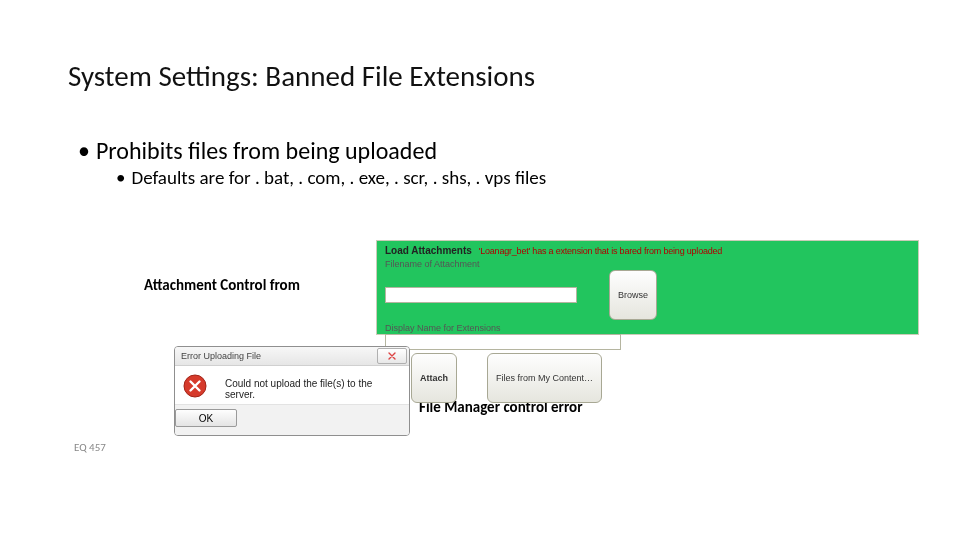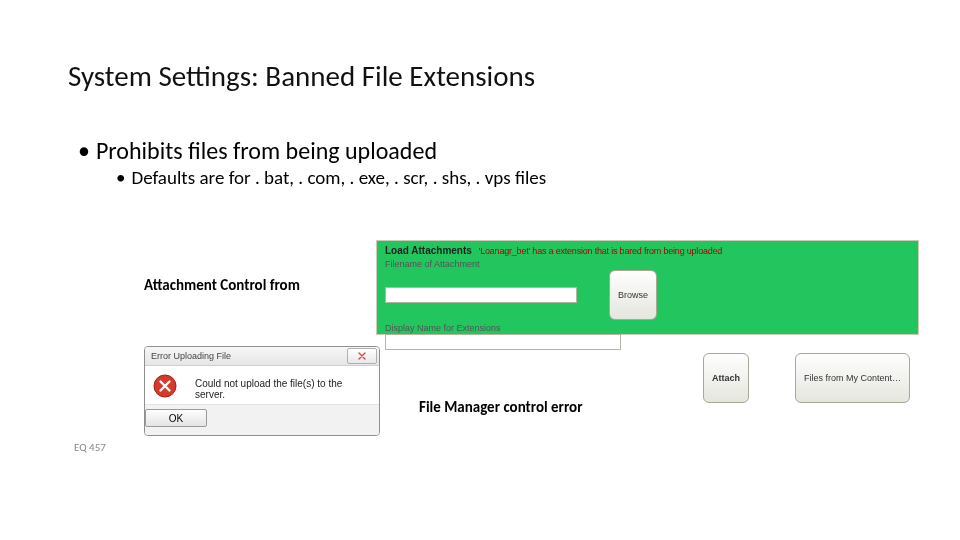--- a/index.html
+++ b/index.html
@@ -126,29 +126,28 @@
     color: #333;
     cursor: pointer;
     box-sizing: content-box;
     margin-left: 26px;
   }
   .btn-mini.bold { font-weight: bold; }
   .attach-panel .inp1 { width: 186px; }
   .attach-panel .inp2 { width: 230px; }
   .attach-panel .btnrow {
     display: flex;
-    gap: 20px;
+    gap: 4px;
     margin-top: 2px;
-    justify-content: flex-end;
   }
 
   
   .dlg {
     position: absolute;
-    left: 144px;
+    left: 174px;
     top: 346px;
     width: 234px;
     border: 1px solid #8f8f8f;
     border-radius: 4px;
     background: #fff;
     font-family: "Segoe UI", Tahoma, Arial, sans-serif;
     box-shadow: 0 0 0 1px rgba(255,255,255,0.4) inset;
     overflow: hidden;
   }
   .dlg-title {

